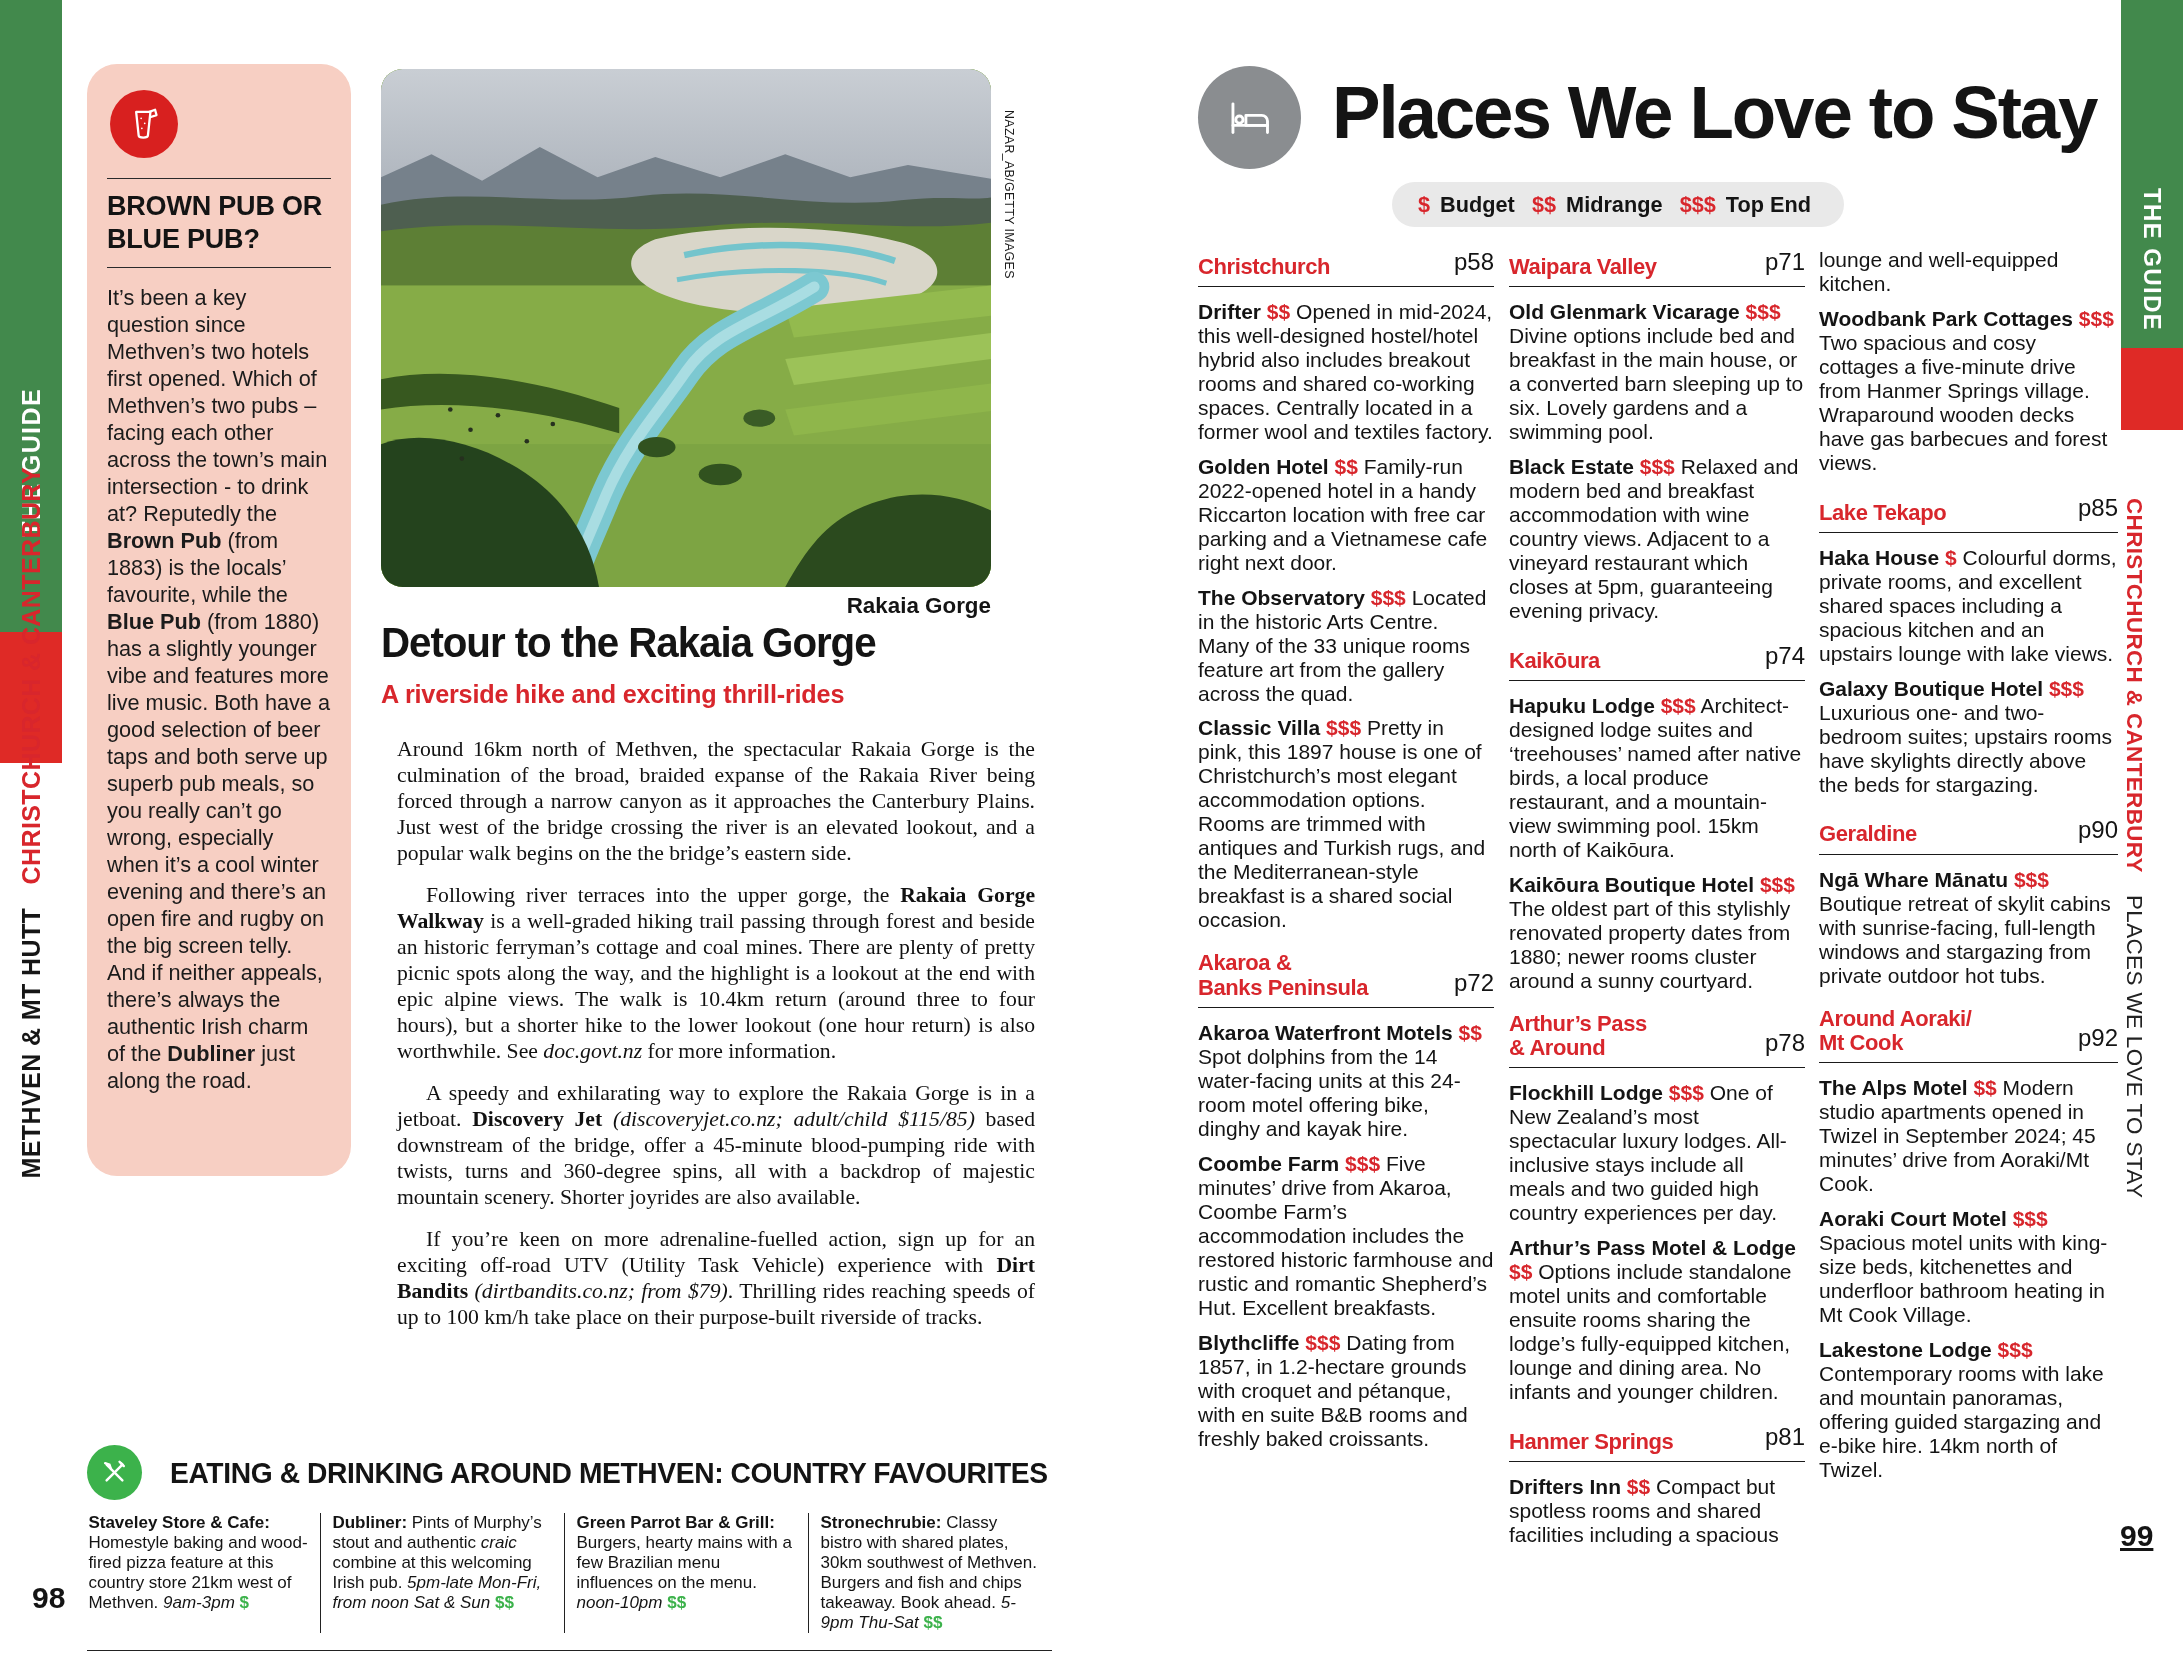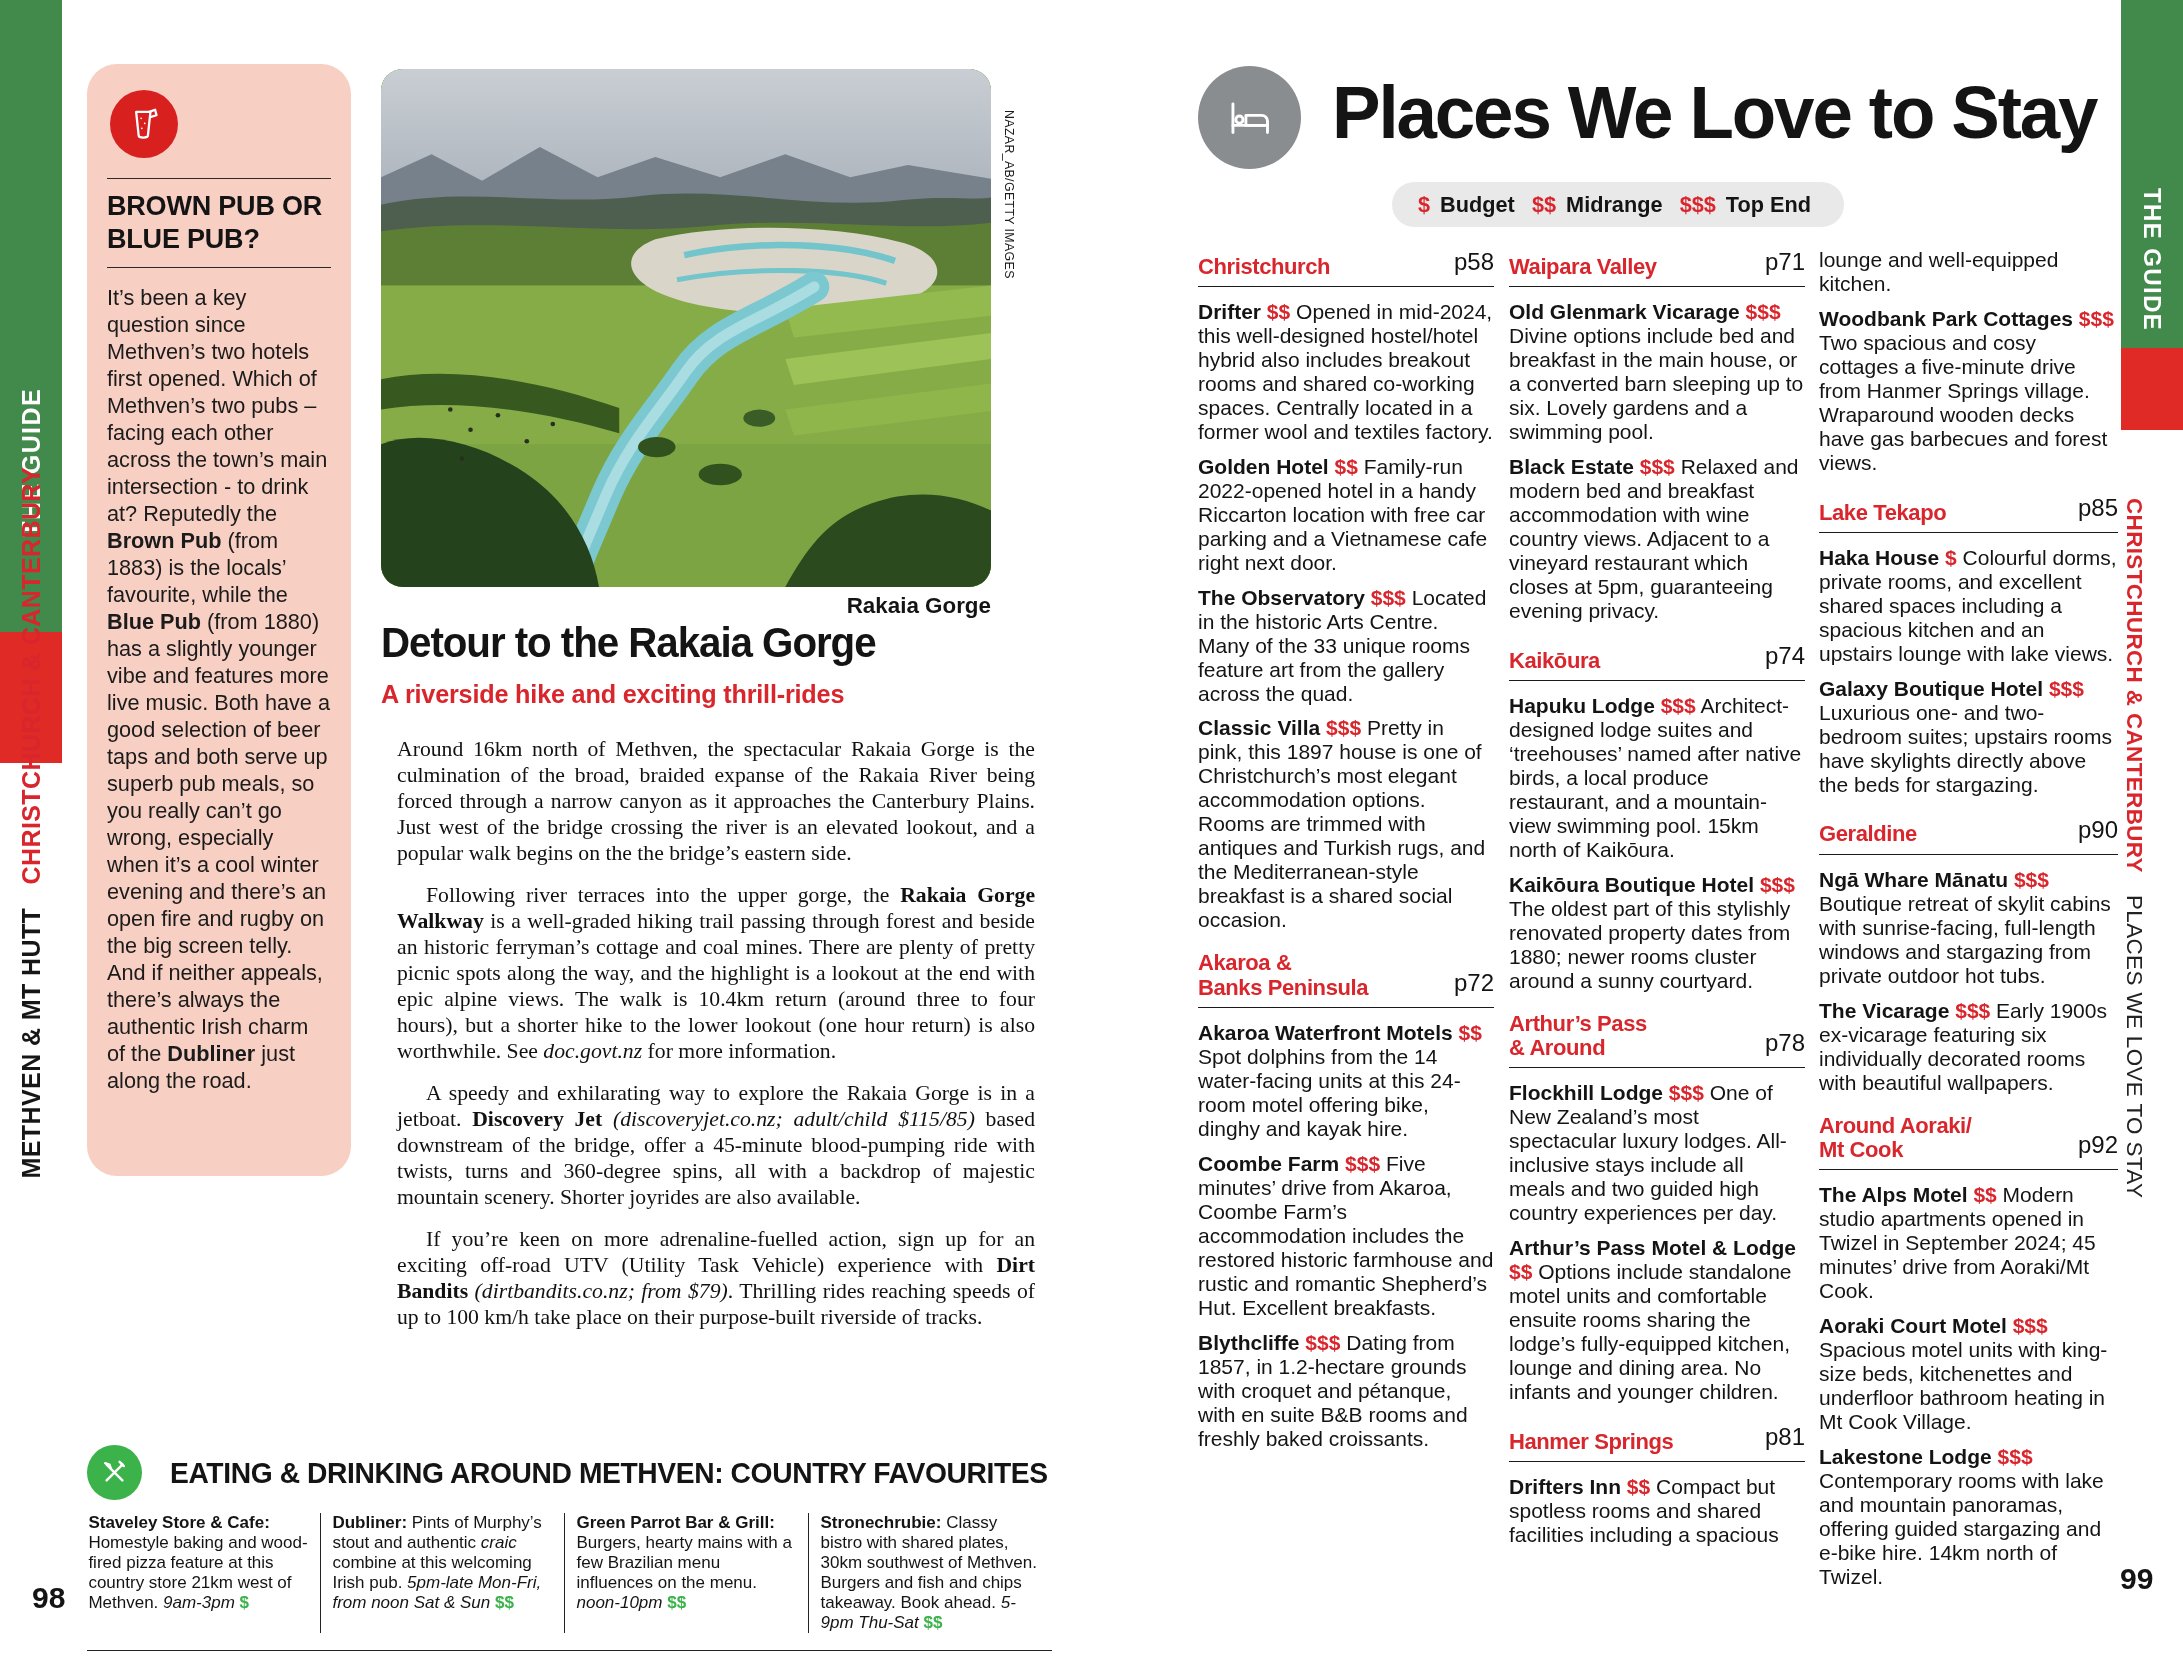--- a/index.html
+++ b/index.html
@@ -88,21 +88,21 @@
   .region:first-child{margin-top:0;}
   .region-head{display:flex;justify-content:space-between;align-items:flex-end;}
   .region-title{color:#D8262C;font-weight:bold;font-size:22px;line-height:1.1;letter-spacing:-0.4px;}
   .region-page{font-size:24px;color:#141414;padding-bottom:2.9px;}
   .region-rule{border-top:1.8px solid #1a1a1a;margin:7.2px 0 13px;}
   .entry{font-size:21px;line-height:24px;margin:0 0 10.8px;}
   .rprice{color:#D8262C;font-weight:bold;}
 
   .pagenum{position:absolute;font-size:30px;font-weight:bold;}
   #pn98{left:32px;top:1581px;}
-  #pn99{left:2120px;top:1562px;}
+  #pn99{left:2120px;top:1519px;text-decoration:underline;}
 </style>
 </head>
 <body>
 
 <div id="page">
 
   <div class="band spineL-green"></div>
   <div class="band spineL-red"></div>
   <div class="vwrap guideL">
     <span class="vtextUp">THE GUIDE</span>
@@ -303,21 +303,20 @@
       <p class="entry"><b>Haka House</b> <span class="rprice">$</span> Colourful dorms, private rooms, and excellent shared spaces including a spacious kitchen and an upstairs lounge with lake views.</p>
       <p class="entry"><b>Galaxy Boutique Hotel</b> <span class="rprice">$$$</span> Luxurious one- and two-bedroom suites; upstairs rooms have skylights directly above the beds for stargazing.</p>
       <div class="region">
         <div class="region-head">
           <span class="region-title">Geraldine</span>
           <span class="region-page">p90</span>
         </div>
         <div class="region-rule"></div>
       </div>
       <p class="entry"><b>Ngā Whare Mānatu</b> <span class="rprice">$$$</span> Boutique retreat of skylit cabins with sunrise-facing, full-length windows and stargazing from private outdoor hot tubs.</p>
-      <p class="entry"><b>The Vicarage</b> <span class="rprice">$$$</span> Early 1900s ex-vicarage featuring six individually decorated rooms with beautiful wallpapers.</p>
       <div class="region">
         <div class="region-head">
           <span class="region-title">Around Aoraki/<br>Mt Cook</span>
           <span class="region-page">p92</span>
         </div>
         <div class="region-rule"></div>
       </div>
       <p class="entry"><b>The Alps Motel</b> <span class="rprice">$$</span> Modern studio apartments opened in Twizel in September 2024; 45 minutes’ drive from Aoraki/Mt Cook.</p>
       <p class="entry"><b>Aoraki Court Motel</b> <span class="rprice">$$$</span> Spacious motel units with king-size beds, kitchenettes and underfloor bathroom heating in Mt Cook Village.</p>
       <p class="entry"><b>Lakestone Lodge</b> <span class="rprice">$$$</span> Contemporary rooms with lake and mountain panoramas, offering guided stargazing and e-bike hire. 14km north of Twizel.</p>

